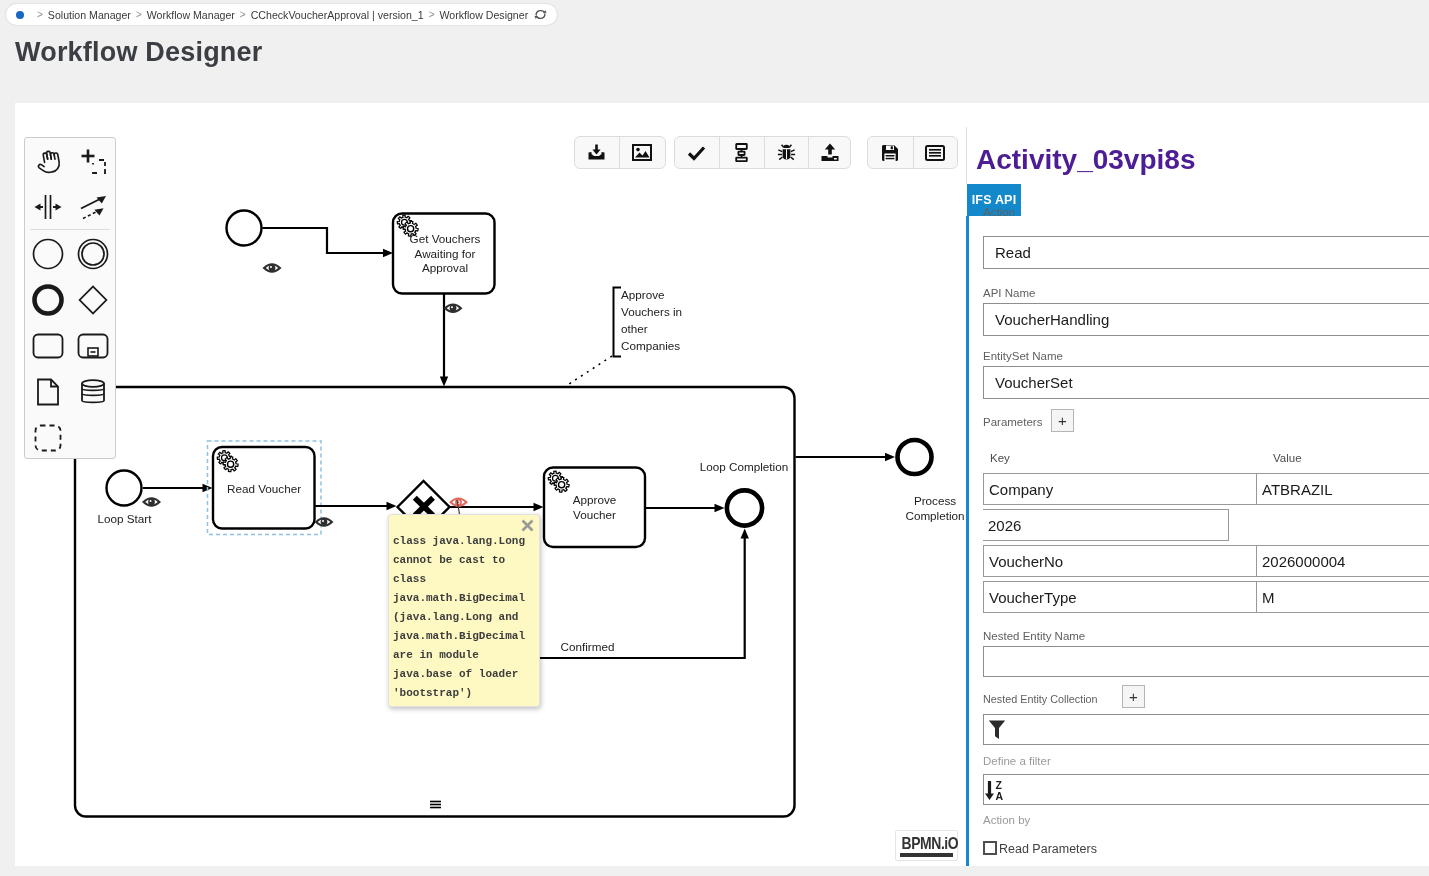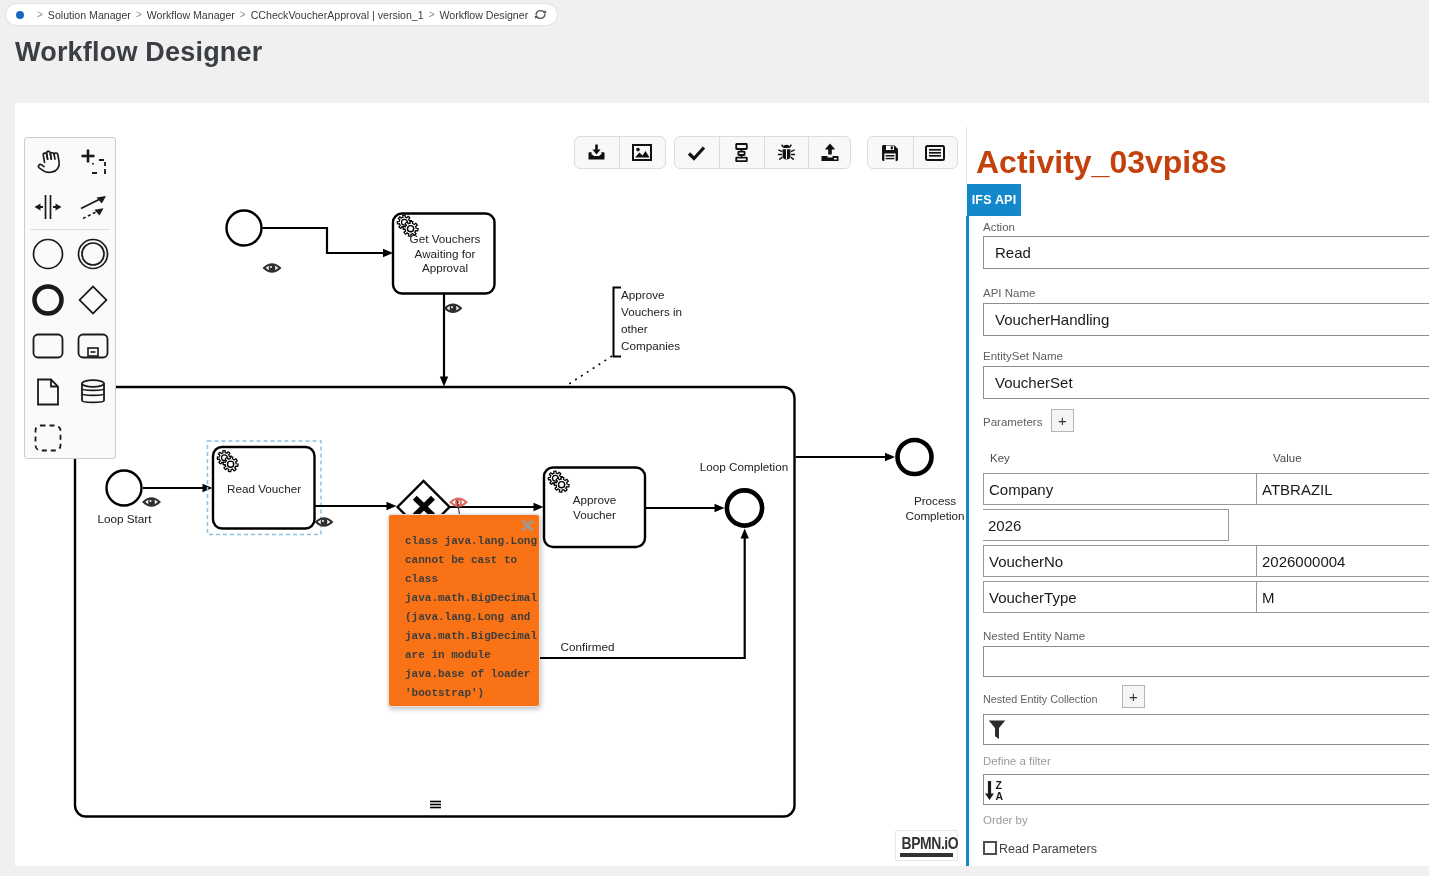--- a/index.html
+++ b/index.html
@@ -15,26 +15,26 @@
 #card { left:15px; top:103px; width:1414px; height:763px; background:#fff; }
 
 #palette { left:24px; top:137px; width:92px; height:322px; background:#fafafa; border:1px solid #cccccc; border-radius:3px; }
 .pcell { position:absolute; width:46px; height:46px; display:flex; align-items:center; justify-content:center; }
 #psep { position:absolute; left:5px; top:91px; width:80px; height:1px; background:#ddd; }
 
 .tgroup { position:absolute; top:136px; height:33px; background:#f8f8f8; border:1px solid #dcdcdc; border-radius:6px; display:flex; }
 .tbtn { height:100%; display:flex; align-items:center; justify-content:center; border-right:1px solid #dcdcdc; }
 .tbtn:last-child { border-right:none; }
 
-#tip { left:388px; top:514px; width:152px; height:193px; background:#f97316; border:1px solid #e2e2e2; border-radius:3px; box-shadow:1px 2px 5px rgba(0,0,0,0.25); font-family:"Liberation Mono",monospace; font-weight:bold; font-size:11px; line-height:19px; color:#3d3d3d; padding:17px 0 0 16px; }
+#tip { left:388px; top:514px; width:152px; height:193px; background:#fef9c3; border:1px solid #e2e2e2; border-radius:3px; box-shadow:1px 2px 5px rgba(0,0,0,0.25); font-family:"Liberation Mono",monospace; font-weight:bold; font-size:11px; line-height:19px; color:#3d3d3d; padding:17px 0 0 4px; }
 #tipx { position:absolute; top:4px; right:5px; }
 
 #panel { left:966px; top:103px; width:463px; height:763px; background:#fff; overflow:hidden; }
 #graysep { position:absolute; left:0; top:24px; width:1px; height:57px; background:#e0e0e0; }
-#ptitle { position:absolute; left:10px; top:41px; font-size:32px; font-weight:bold; color:#c2410c; }
+#ptitle { position:absolute; left:10px; top:41px; font-size:28px; font-weight:bold; color:#4c1d95; }
 #tab { position:absolute; left:1px; top:81px; width:54px; height:32px; background:#1389cb; color:#fff; font-size:12.5px; font-weight:bold; display:flex; align-items:center; justify-content:center; letter-spacing:0.2px; }
 #bluestrip { position:absolute; left:0; top:113px; width:3px; height:650px; background:#1389cb; }
 .flabel { position:absolute; left:17px; font-size:11.5px; color:#5f5f5f; }
 .finput { position:absolute; left:17px; width:520px; height:33px; border:1px solid #8e8e8e; background:#fff; font-size:15px; color:#1a1a1a; display:flex; align-items:center; padding-left:11px; }
 .pbtn { position:absolute; width:23px; height:23px; border:1px solid #b5b5b5; background:#f5f5f5; display:flex; align-items:center; justify-content:center; font-size:15px; color:#333; }
 .krow { position:absolute; left:17px; height:32px; display:flex; }
 .kcell { border:1px solid #999; height:32px; display:flex; align-items:center; padding-left:5px; font-size:15px; color:#1a1a1a; background:#fff; }
 .kcell.k { width:274px; }
 .kcell.v { width:246px; border-left:none; }
 .glabel { position:absolute; left:17px; font-size:11.5px; color:#9a9a9a; }
@@ -357,21 +357,21 @@
       </g>
     </svg>
   class java.lang.Long<br>cannot be cast to<br>class<br>java.math.BigDecimal<br>(java.lang.Long and<br>java.math.BigDecimal<br>are in module<br>java.base of loader<br>'bootstrap')
 </div>
 
 <div class="abs" id="panel">
   <div id="graysep"></div>
   <div id="ptitle">Activity_03vpi8s</div>
   <div id="tab">IFS API</div>
   <div id="bluestrip"></div>
-  <div class="flabel" style="top:118px">Action</div>
+  <div class="flabel" style="top:103px">Action</div>
   <div class="finput" style="top:133px">Read</div>
   <div class="flabel" style="top:184px">API Name</div>
   <div class="finput" style="top:200px">VoucherHandling</div>
   <div class="flabel" style="top:247px">EntitySet Name</div>
   <div class="finput" style="top:263px">VoucherSet</div>
   <div class="flabel" style="top:313px">Parameters</div>
   <div class="pbtn" style="left:85px;top:306px">+</div>
   <div class="flabel" style="left:24px;top:349px;color:#4c4c4c">Key</div>
   <div class="flabel" style="left:307px;top:349px;color:#4c4c4c">Value</div>
   <div class="krow" style="top:370px">
@@ -402,21 +402,21 @@
   <div class="finput" style="top:671px;height:31px">
     <svg width="22" height="22" viewBox="0 0 22 22" style="margin-left:-11px">
       <g fill="#1a1a1a" font-family="Liberation Sans" font-weight="bold">
         <line x1="5.5" y1="2" x2="5.5" y2="15" stroke="#1a1a1a" stroke-width="3.2"></line>
         <polygon points="5.5,21 1,14.5 10,14.5"></polygon>
         <text x="11.5" y="10" font-size="10.5">Z</text>
         <text x="11.5" y="21" font-size="10.5">A</text>
       </g>
     </svg>
   </div>
-  <div class="glabel" style="top:711px">Order by</div>
+  <div class="glabel" style="top:711px">Action by</div>
   <div style="position:absolute;left:17px;top:738px;width:14px;height:14px;border:2px solid #4e4e4e;background:#fff"></div>
   <div style="position:absolute;left:33px;top:739px;font-size:12.5px;color:#3f3f3f">Read Parameters</div>
 </div>
 
 <div class="abs" id="bpmnlogo">
     <div class="t">BPMN.iO</div>
     <div class="u"></div>
   </div>
 
 </body></html>

